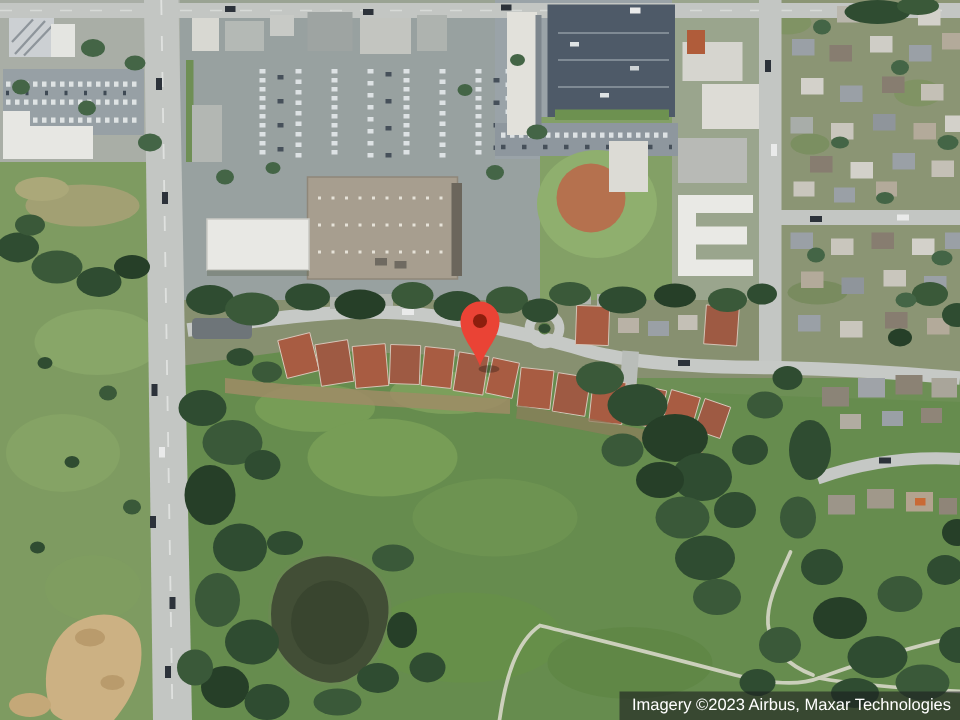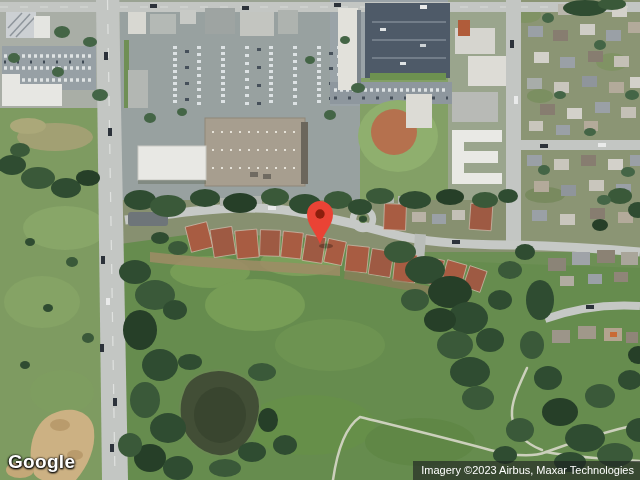--- a/index.html
+++ b/index.html
@@ -364,15 +364,14 @@
     <rect class="car" x="586" y="305" width="8" height="4"></rect>
   </g>
 
   <g>
     <ellipse cx="326" cy="246" rx="7" ry="2.5" fill="rgba(0,0,0,0.28)"></ellipse>
     <path d="M320,244 C315,231 307,225 307,214 A13,13 0 1 1 333,214 C333,225 325,231 320,244 Z" fill="#EA4335"></path>
     <circle cx="320" cy="214" r="4.7" fill="#8D1E0D"></circle>
   </g>
 </svg>
 
-  <div class="google-logo">Google</div>
   <div class="attribution">Imagery ©2023 Airbus, Maxar Technologies</div>
 </div>
 
 </body></html>

